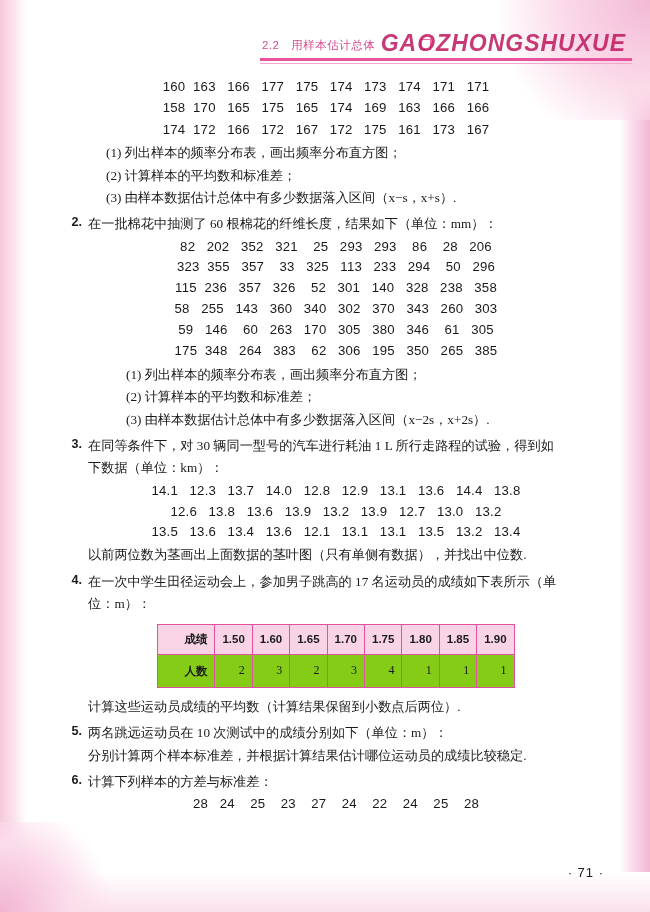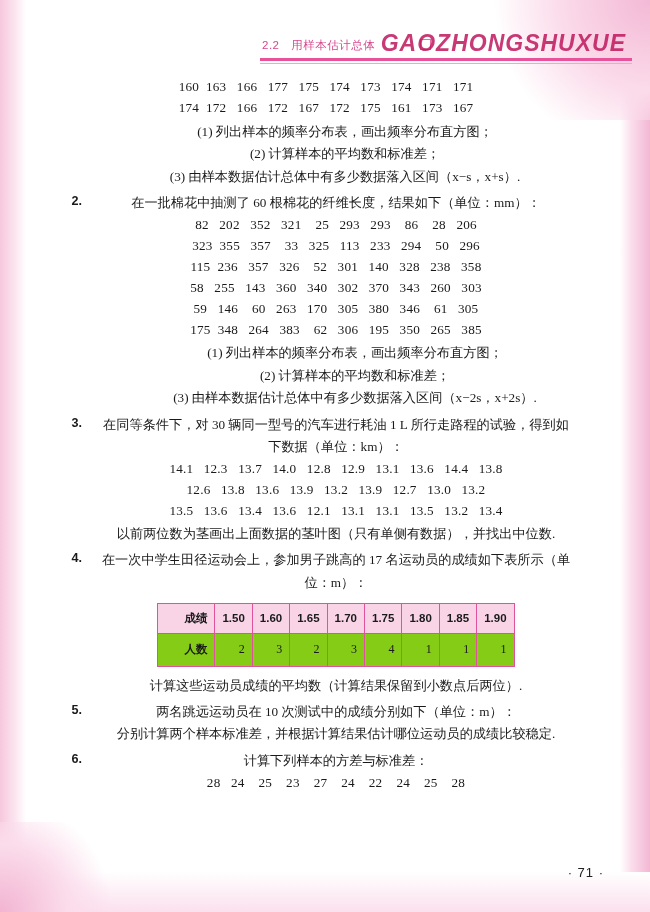--- a/index.html
+++ b/index.html
@@ -113,30 +113,29 @@
     position: absolute;
     left: 68px;
     top: 74px;
     width: 516px;
     font-size: 13.2px;
     line-height: 1.62;
   }
 
   .num-row {
     text-align: center;
-    font-family: Liberation Serif, serif;
+    font-family: Liberation Sans, sans-serif;
     letter-spacing: .2px;
     white-space: pre;
   }
   .num-row.indent-a { padding-left: 8px; }
 
   .para {
     margin-top: 1px;
     text-indent: 0;
-    text-align: center;
   }
   .para.sub {
     padding-left: 38px;
   }
   .item {
     display: flex;
     margin-top: 4px;
   }
   .item-no {
     width: 20px;
@@ -220,20 +219,21 @@
   </div>
   <div class="header-mark"></div>
   <div class="header-watermark">GAOZHONGSHUXUE</div>
   <div class="header-rule"></div>
 </div>
 
 <div class="content">
 
   <div class="block">
     <div class="num-row">160  163   166   177   175   174   173   174   171   171</div>
+    <div class="num-row">158  170   165   175   165   174   169   163   166   166</div>
     <div class="num-row">174  172   166   172   167   172   175   161   173   167</div>
   </div>
   <div class="block">
     <div class="para sub">(1) 列出样本的频率分布表，画出频率分布直方图；</div>
     <div class="para sub">(2) 计算样本的平均数和标准差；</div>
     <div class="para sub">(3) 由样本数据估计总体中有多少数据落入区间（x−s，x+s）.</div>
   </div>
 
   <div class="item">
     <div class="item-no">2.</div>

